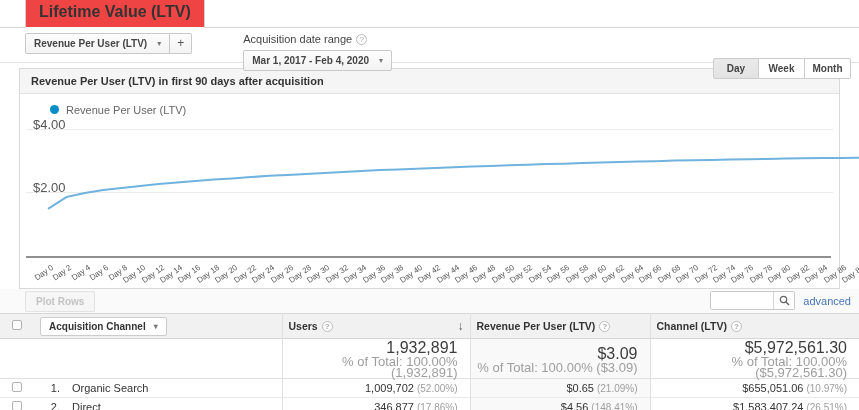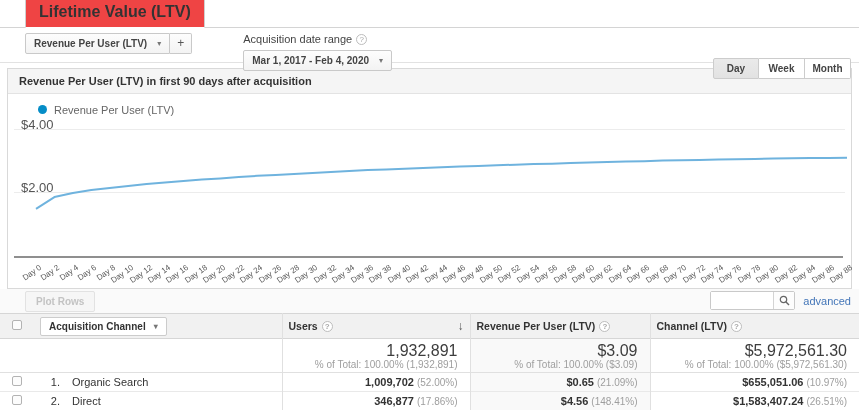--- a/index.html
+++ b/index.html
@@ -42,21 +42,21 @@
   .seg-group { position: absolute; right: 8px; top: 30px; display: flex; }
   .seg {
     width: 46px; height: 21px; border: 1px solid #cccccc; border-left: none;
     background: #fff; font-size: 10px; font-weight: bold; color: #444;
     line-height: 19px; text-align: center; cursor: pointer;
   }
   .seg:first-child { border-left: 1px solid #ccc; border-radius: 2px 0 0 2px; }
   .seg:last-child { border-radius: 0 2px 2px 0; }
   .seg.sel { background: linear-gradient(#eaeaea,#e2e2e2); }
   
-  .card { margin: 5px 7px 0; border: 1px solid #d9d9d9; background: #fff; }
+  .card { margin: 5px 19px 0; border: 1px solid #d9d9d9; background: #fff; }
   .card-header {
     background: #f5f5f5; border-bottom: 1px solid #e3e3e3;
     padding: 6px 11px; font-weight: bold; font-size: 11px; color: #333;
   }
   .legend { padding: 9px 0 0 30px; display: flex; align-items: center; gap: 7px; height: 22px; }
   .legend-dot { width: 9px; height: 9px; border-radius: 50%; }
   .legend-label { font-size: 11px; color: #666; }
   .chart { position: relative; height: 172px; }
   .gridline { position: absolute; left: 6px; right: 6px; height: 1px; background: #ececec; }
   .ytick { position: absolute; left: 13px; font-size: 13px; color: #555; }
@@ -96,26 +96,26 @@
   }
   .cbc { text-align: center; }
   .cb {
     display: inline-block; width: 10px; height: 10px; border: 1px solid #b3b3b3;
     border-radius: 2px; background: #fcfcfc; cursor: pointer;
   }
   tr.totals { height: 34px; border-bottom: 1px solid #e0e0e0; background: #fff; }
   td.num { text-align: right; padding-right: 12px; margin-top: 24px; }
   td.rpu-col { background: #f9f9f9; }
   .big { font-size: 16px; color: #3d3d3d; display: block; line-height: 17px; }
-  .pct-line { font-size: 10px; color: #9e9e9e; display: block; line-height: 11px; }
+  .pct-line { font-size: 13px; color: #9e9e9e; display: block; line-height: 11px; }
   tr.datarow { height: 19px; border-bottom: 1px solid #e9e9e9; }
   tr.datarow td { font-size: 11px; }
   .idx { display: inline-block; width: 26px; text-align: right; margin-right: 12px; color: #333; }
   .chan-name { color: #333; }
-  .val { font-weight: bold; color: #333; }
+  .val { font-weight: normal; color: #333; }
   .pct { color: #9e9e9e; font-size: 10px; margin-left: 3px; }
 </style>
 </head>
 <body>
 
 <div class="tabbar">
   <div class="tab">Lifetime Value (LTV)</div>
 </div>
 
 <div class="controls">

